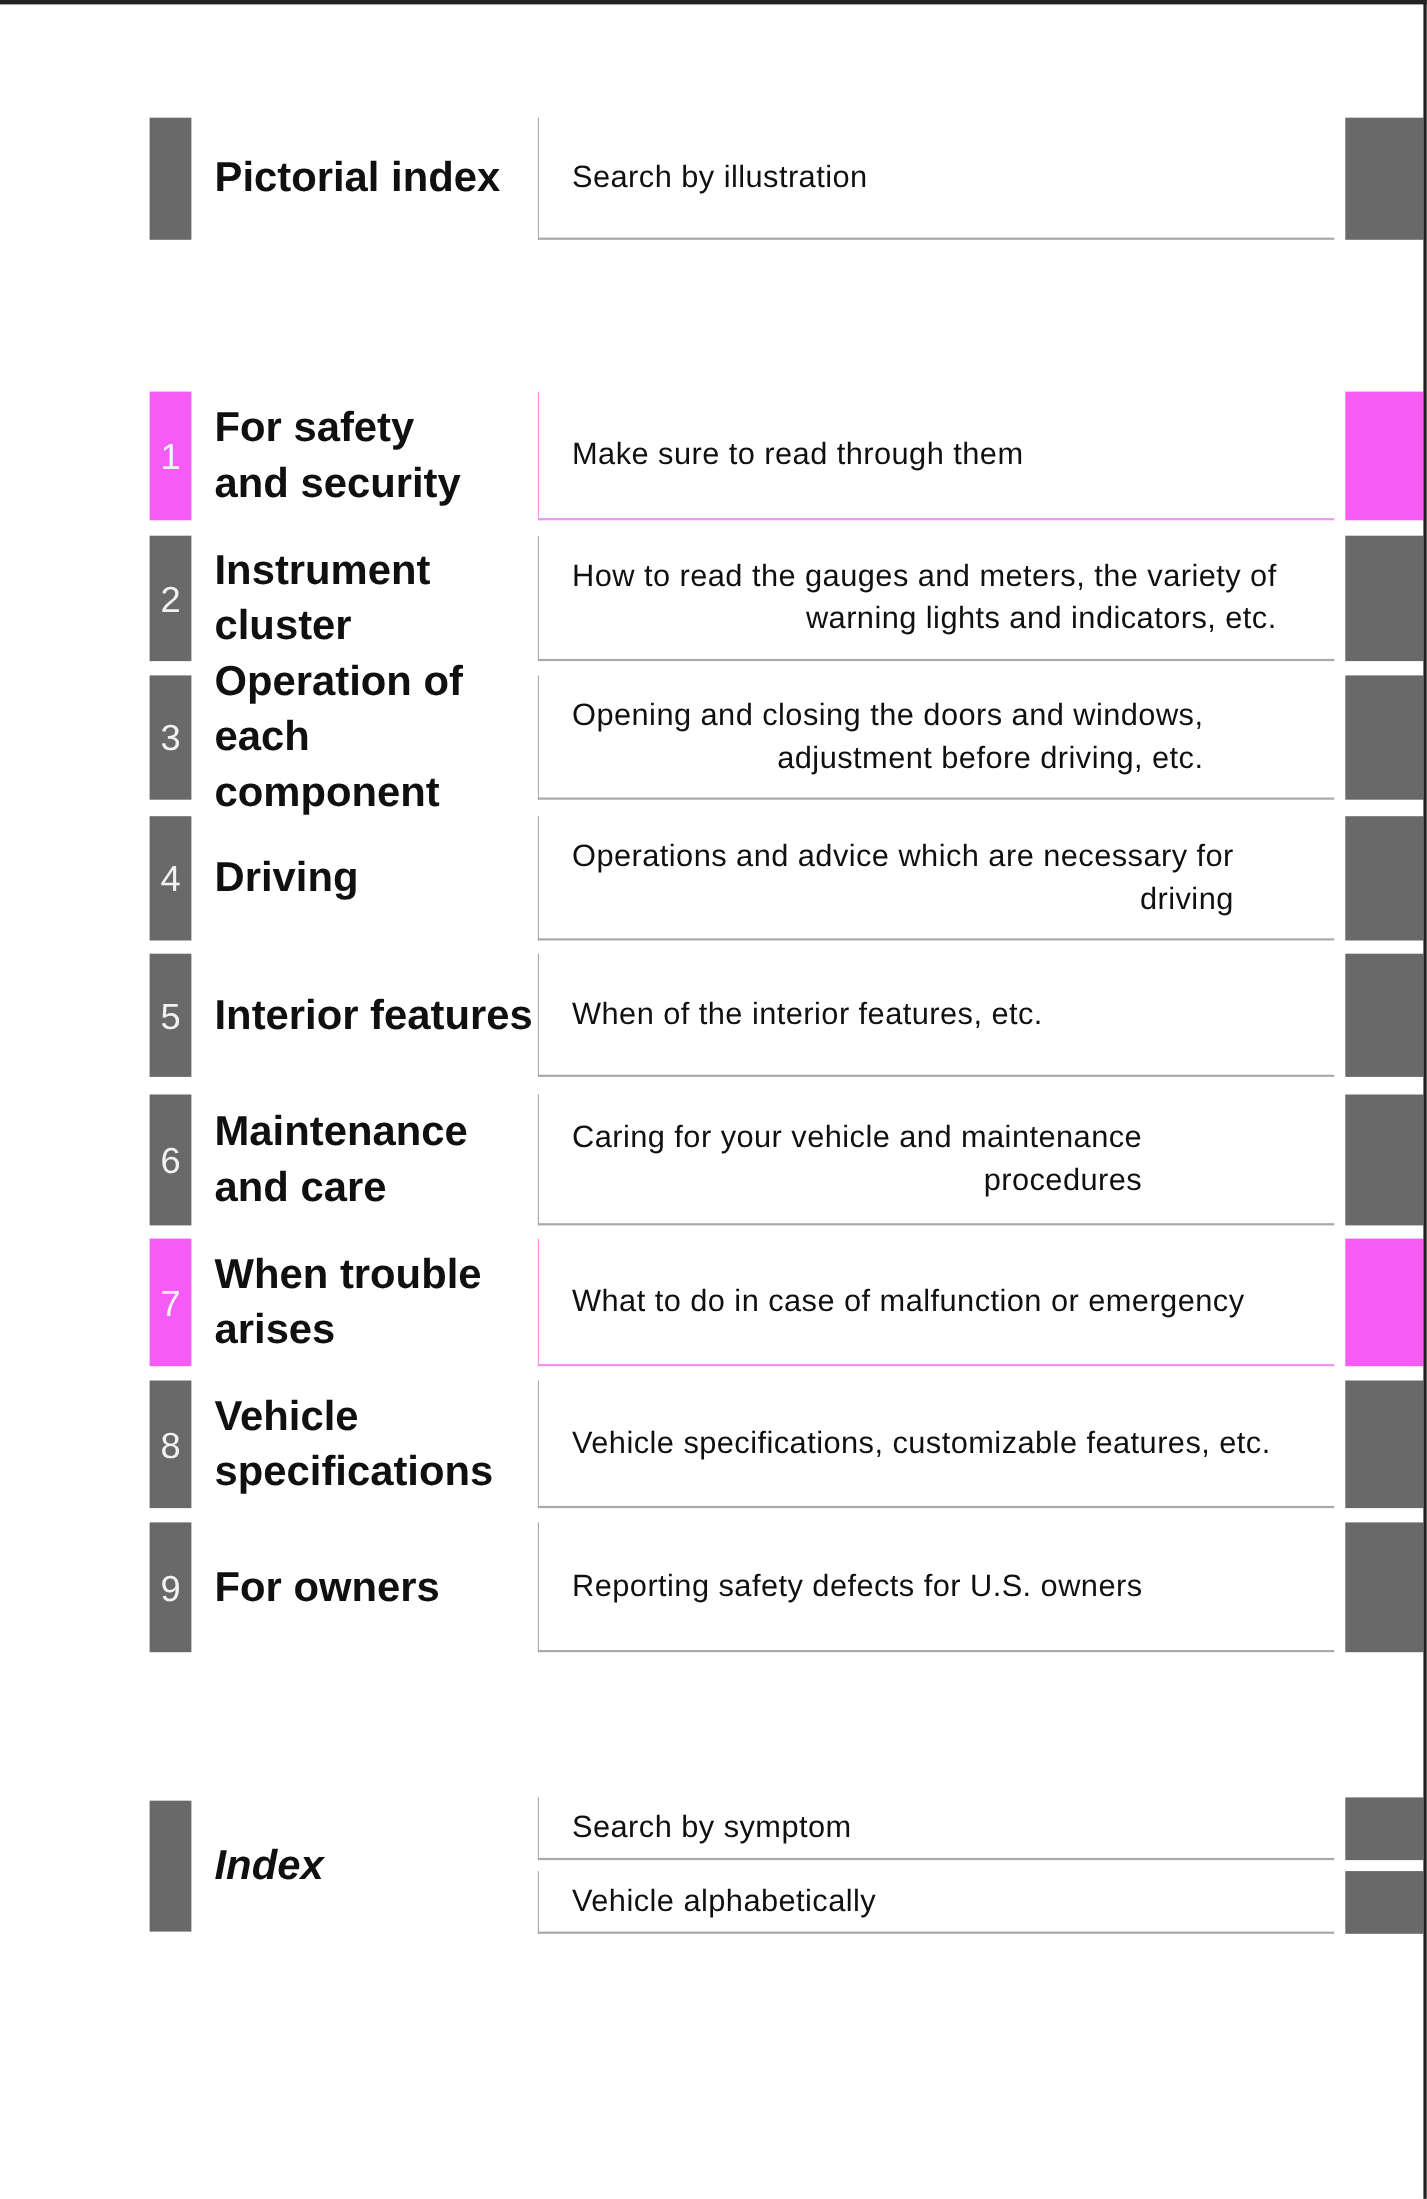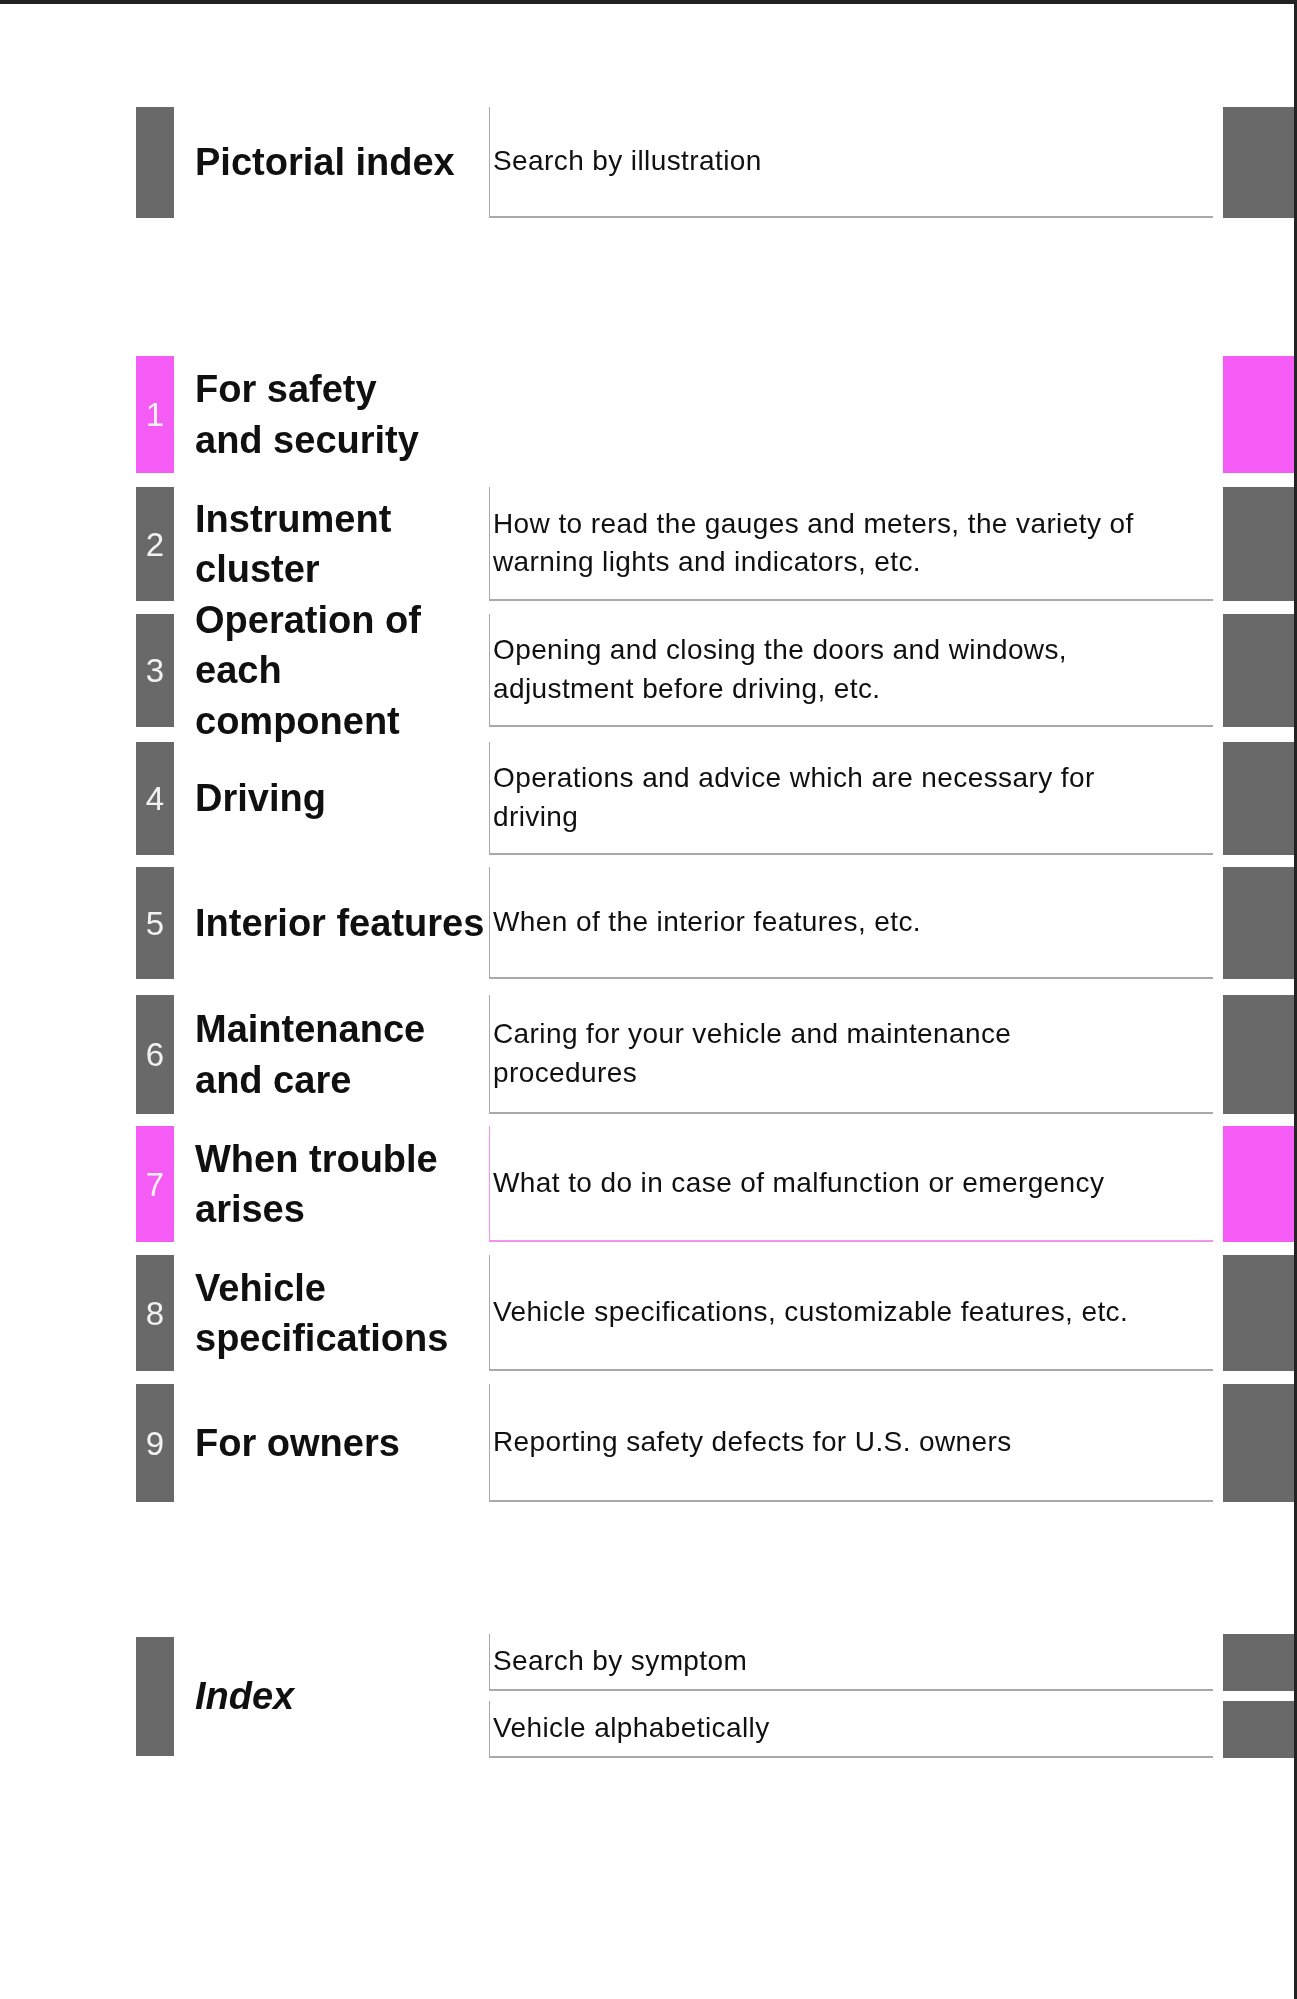--- a/index.html
+++ b/index.html
@@ -43,24 +43,25 @@
     display:flex;align-items:center;
     font-weight:700;font-size:38px;line-height:1.32;
     white-space:pre-line;color:var(--c-text);
   }
   .desc-box{
     position:absolute;left:489px;width:724px;top:0;height:100%;
     box-sizing:border-box;
     border-left:1px solid var(--c-gray-border);
     border-bottom:2px solid var(--c-gray-border);
     display:flex;align-items:center;
-    padding-left:3px;padding-right:6px;
+    padding-left:30px;padding-right:6px;
     font-size:28px;line-height:1.36;letter-spacing:0.4px;
     white-space:pre-line;color:var(--c-text);
     background:#ffffff;
+    text-align:right;
   }
   .theme-pink .desc-box{border-color:var(--c-pink-border);}
   .edge-block{
     position:absolute;left:1223px;width:71px;top:0;height:100%;
     background:var(--c-gray);
   }
   .theme-pink .edge-block{background:var(--c-pink);}
 </style>
 </head>
 <body>
@@ -75,20 +76,21 @@
   <div class="desc-box"><span>Search by illustration</span></div>
   <div class="edge-block"></div>
 </div>
 
 <div class="row theme-pink" style="top:356px;height:117px;">
   <div class="tab">
       <span class="num">1</span>
     </div>
   <div class="title">For safety
 and security</div>
+  <div class="desc-box"><span>Make sure to read through them</span></div>
   <div class="edge-block"></div>
 </div>
 
 <div class="row theme-gray" style="top:487px;height:114px;">
   <div class="tab">
       <span class="num">2</span>
     </div>
   <div class="title">Instrument
 cluster</div>
   <div class="desc-box"><span>How to read the gauges and meters, the variety of

